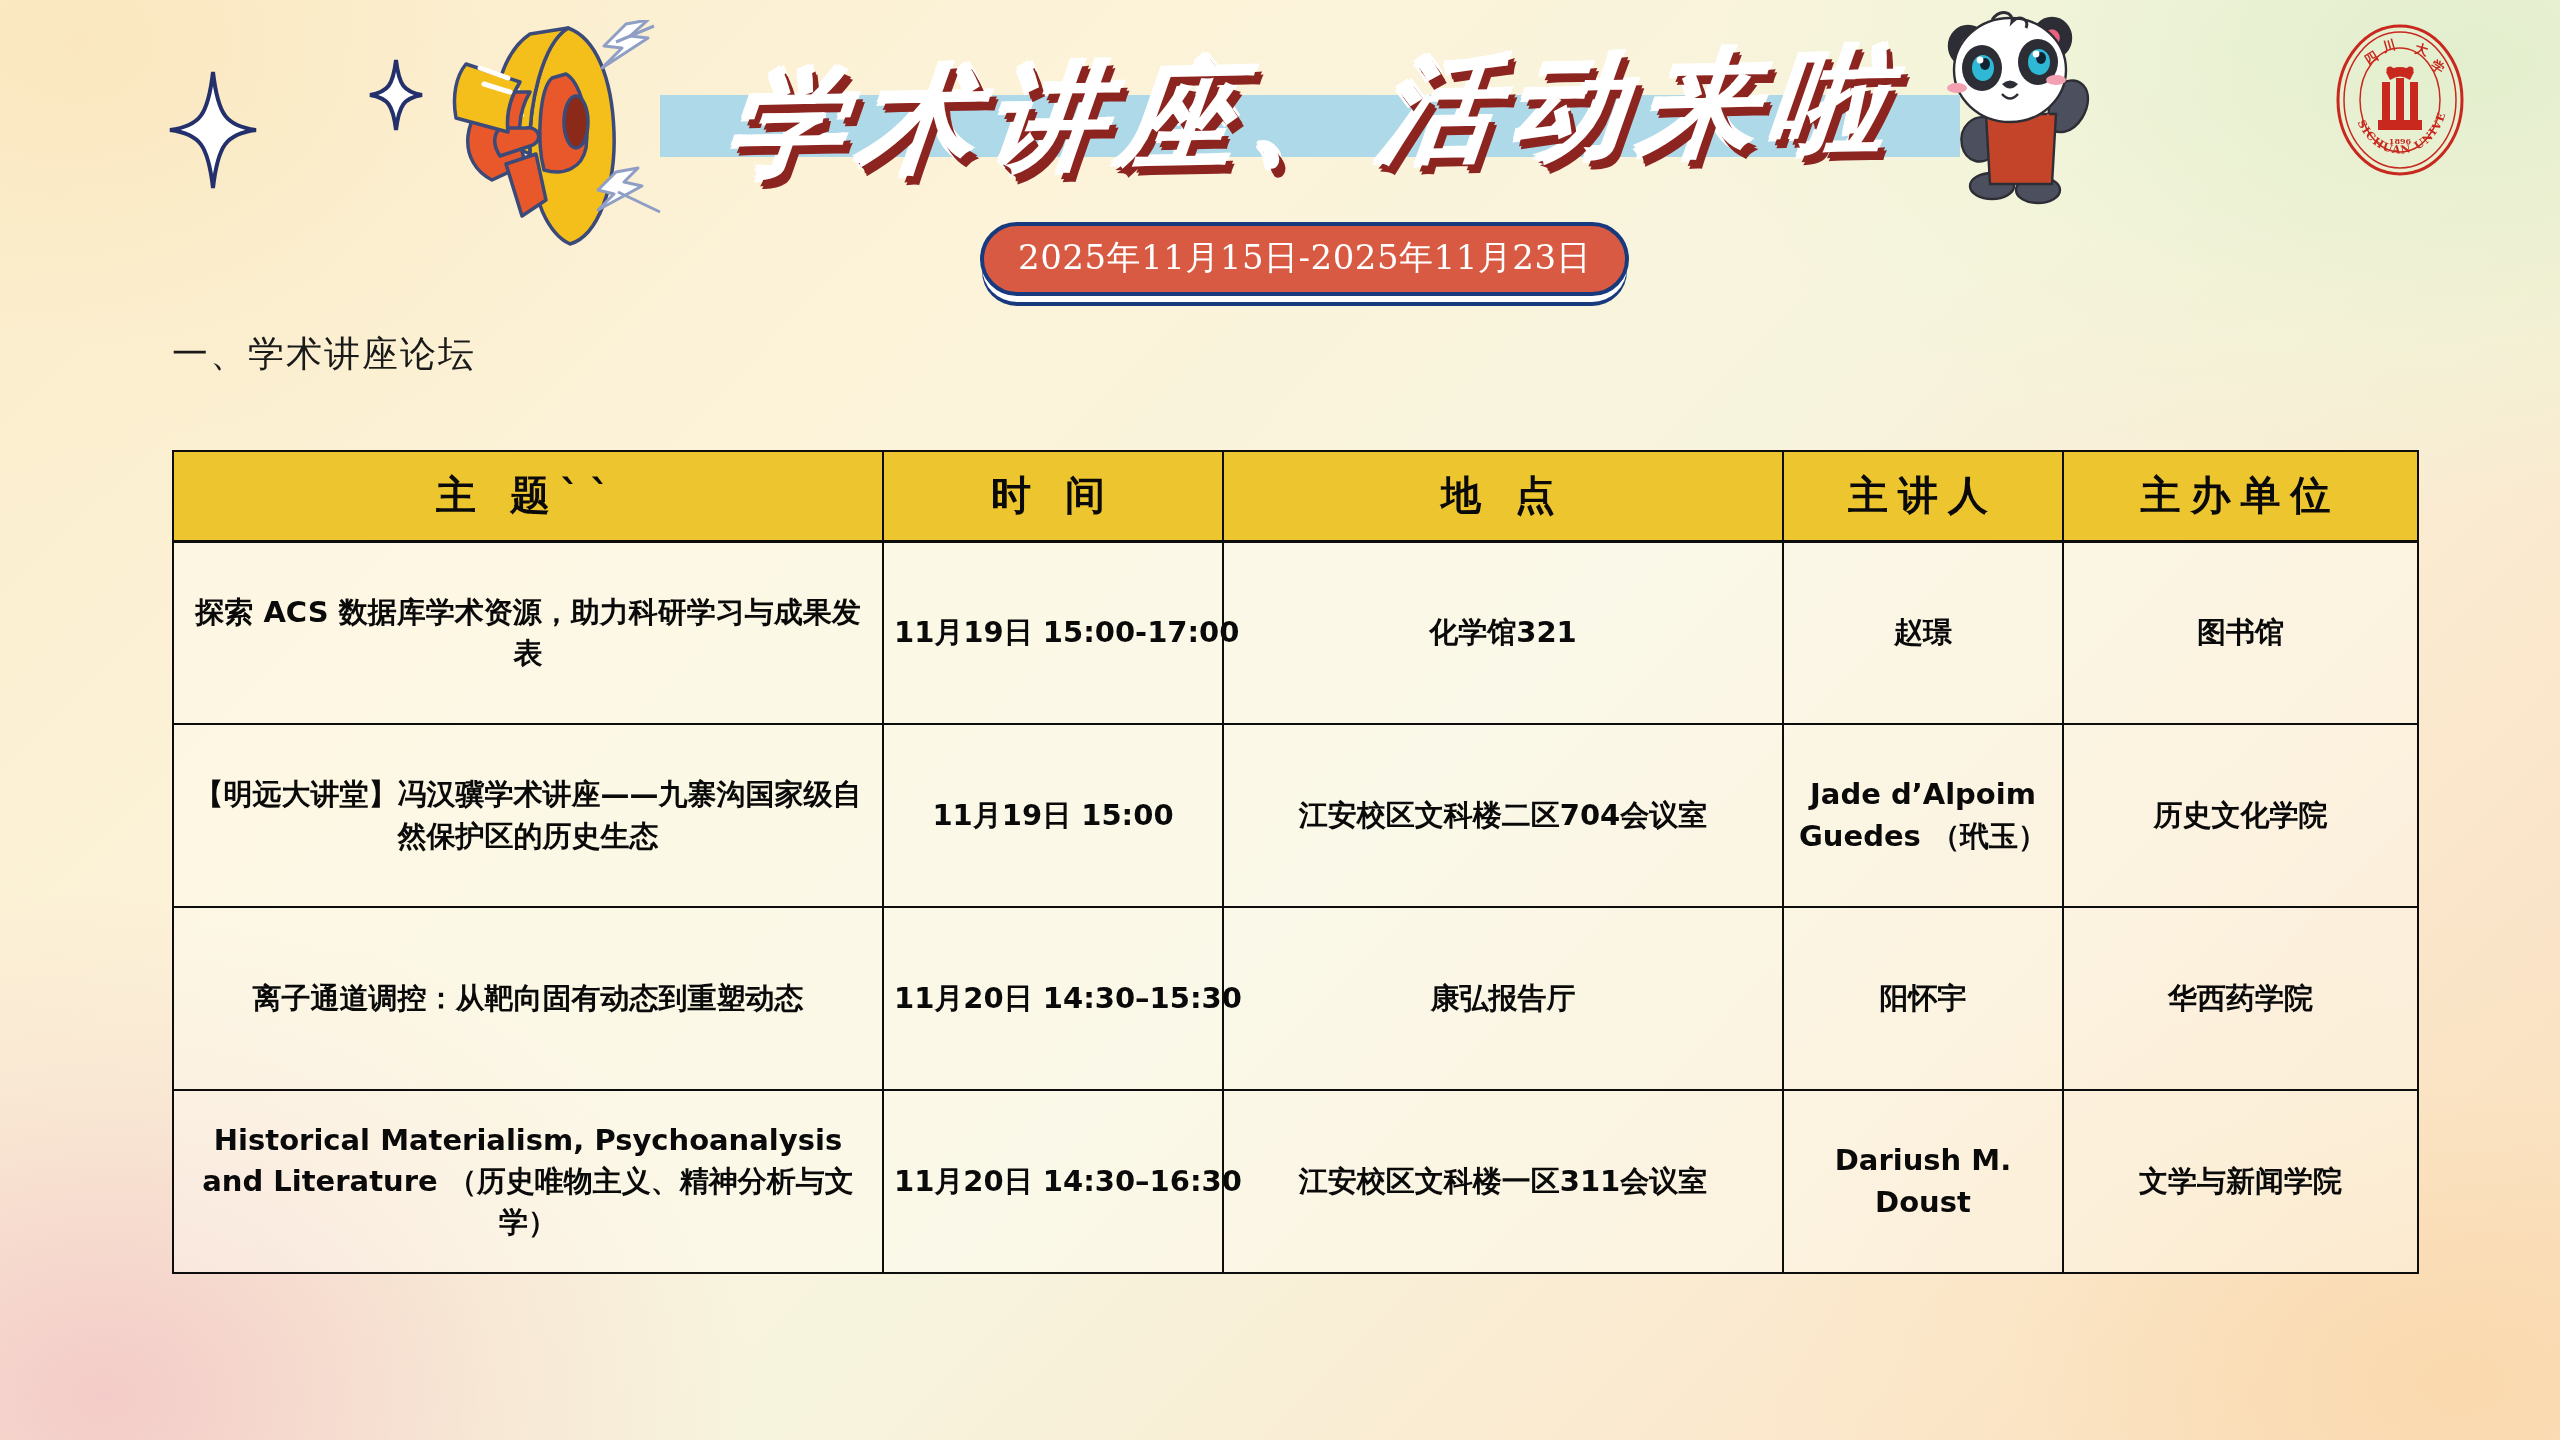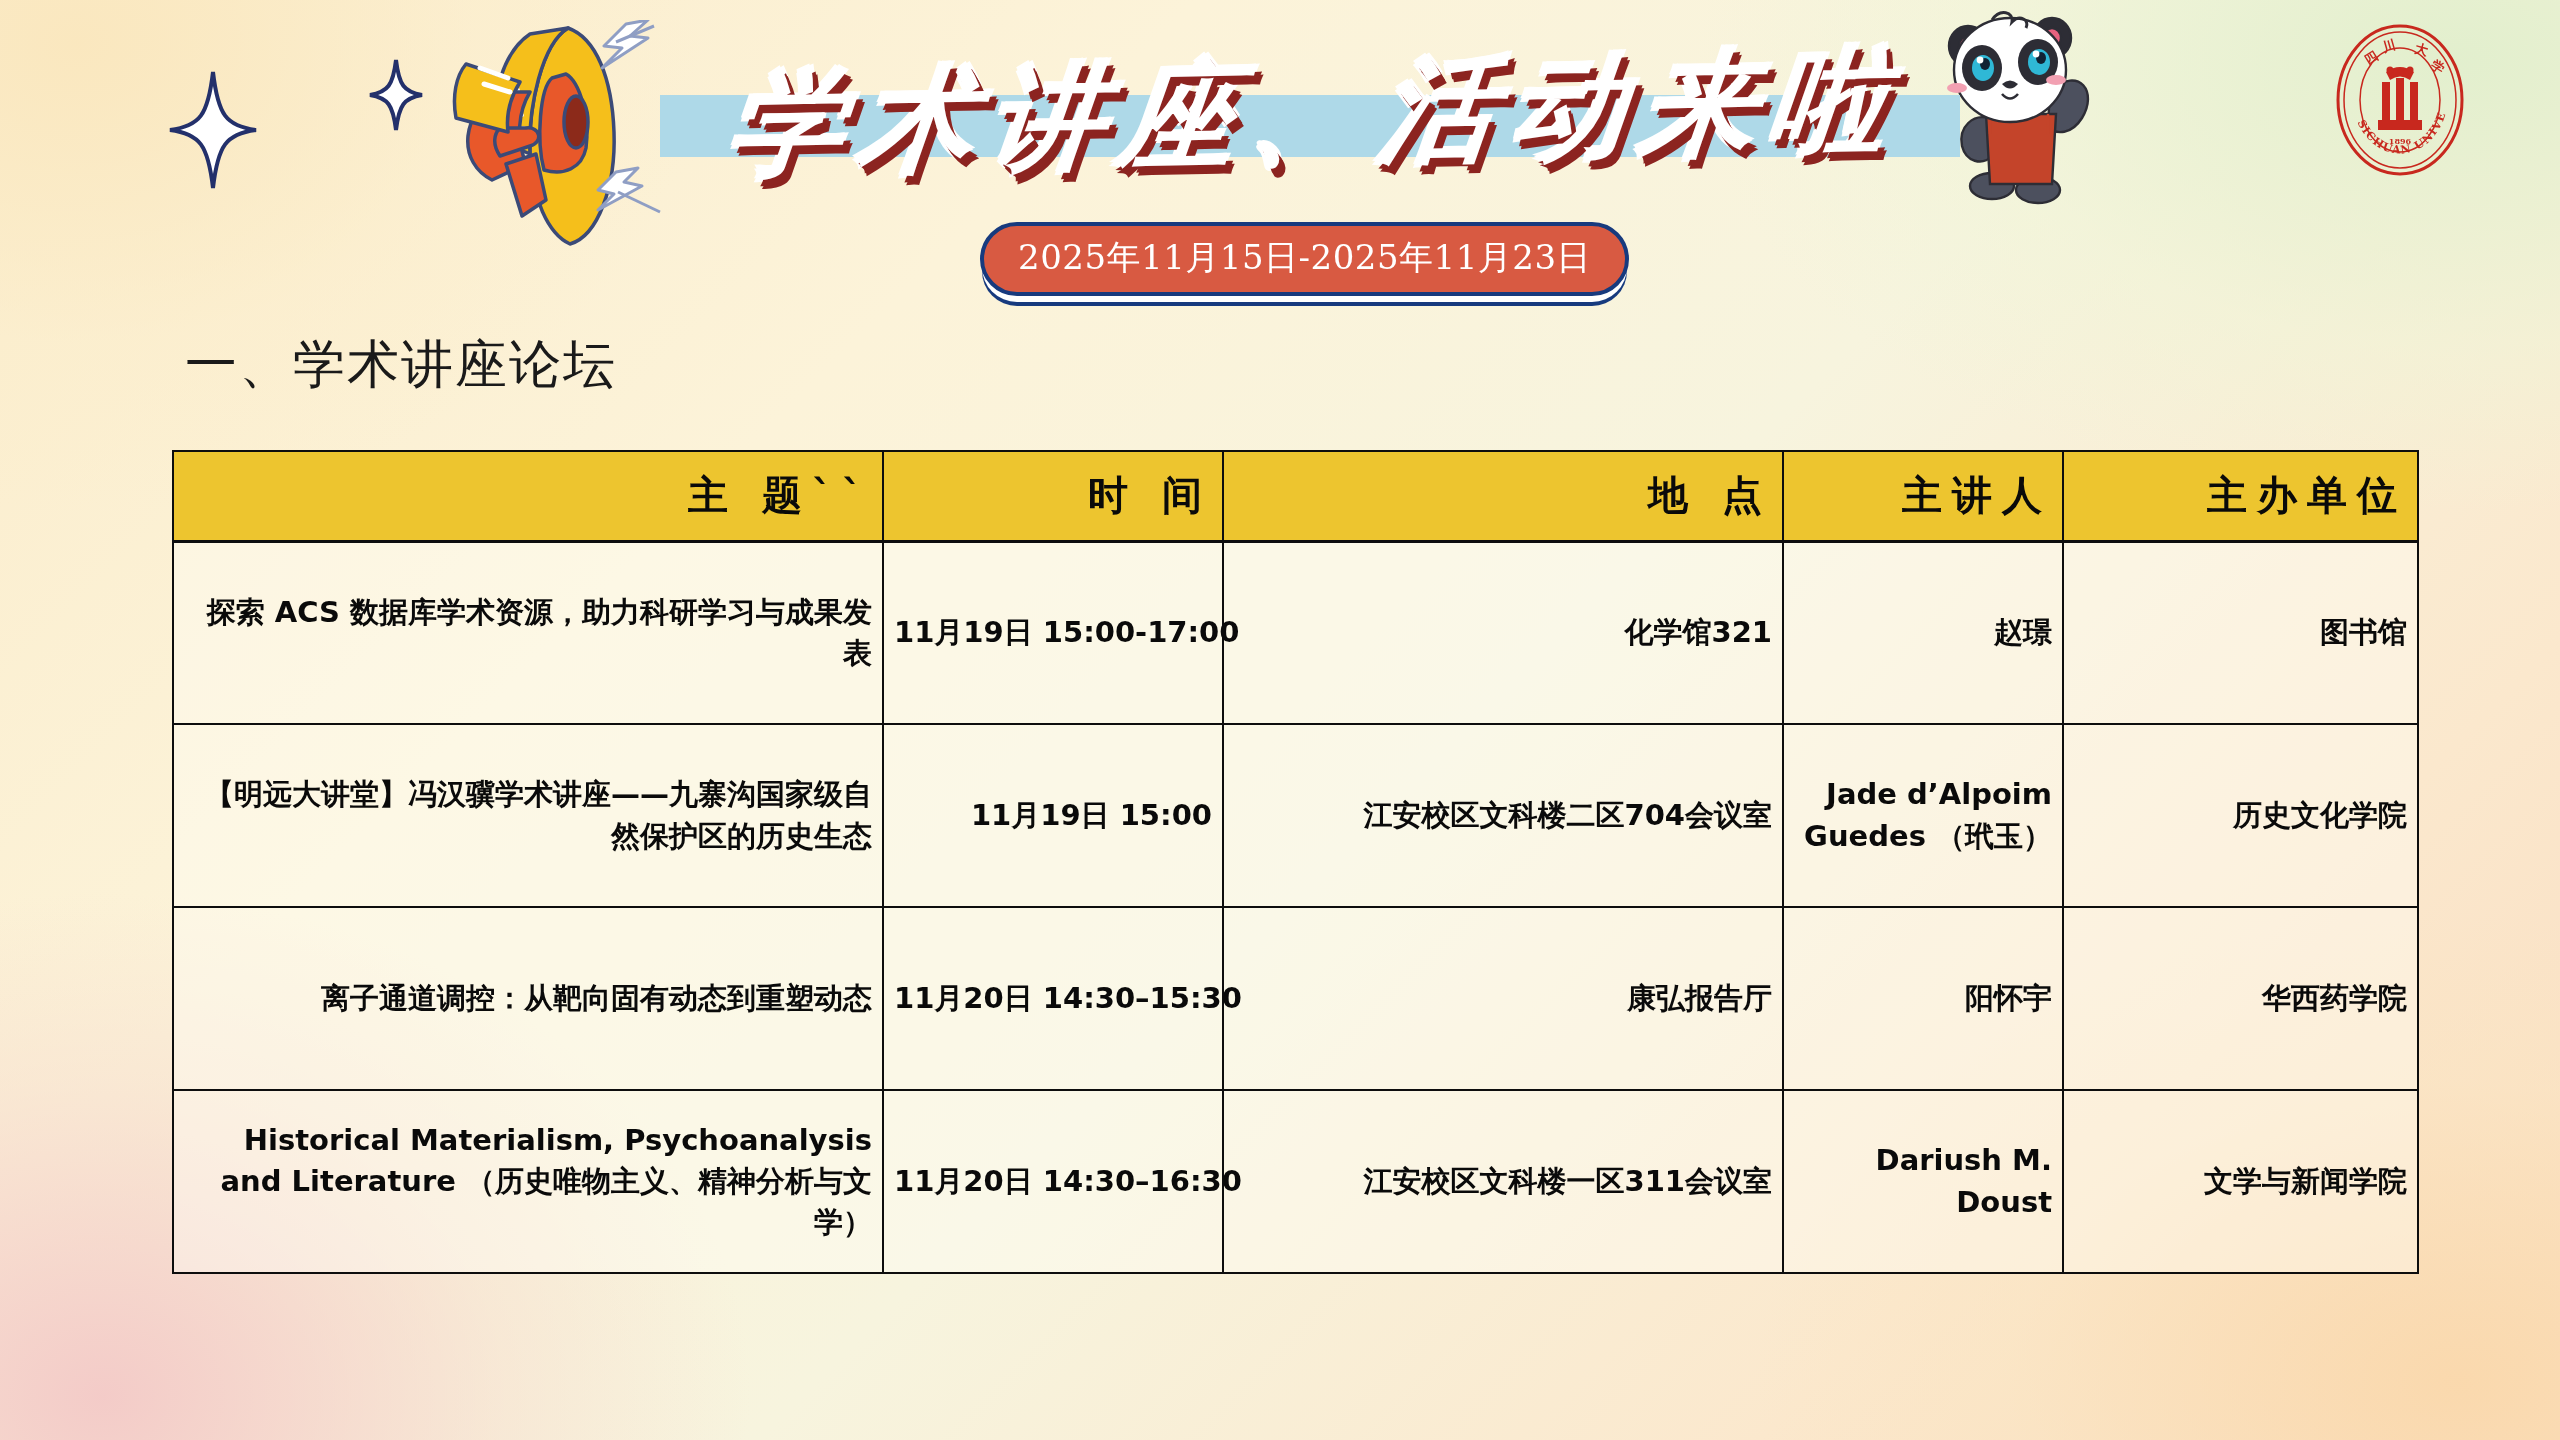--- a/index.html
+++ b/index.html
@@ -67,40 +67,40 @@
     font-size: 34px;
     color: #ffffff;
     letter-spacing: 0.5px;
     white-space: nowrap;
     text-align: right;
   }
 
   
   .section-heading {
     position: absolute;
-    left: 185px; top: 330px;
+    left: 172px; top: 330px;
     font-family: "DejaVu Sans", "Liberation Sans", sans-serif;
-    font-size: 52px;
+    font-size: 36px;
     color: #1a1a1a;
     letter-spacing: 2px;
     white-space: nowrap;
   }
 
   
   .table-wrap { position: absolute; left: 172px; top: 450px; width: 2245px; }
   table.schedule {
     width: 100%;
     border-collapse: collapse;
     table-layout: fixed;
   }
   table.schedule th, table.schedule td {
     border: 2px solid #0d0d0d;
     font-weight: bold;
     color: #0a0a0a;
-    text-align: right;
+    text-align: center;
     vertical-align: middle;
     padding: 8px 10px;
   }
   table.schedule thead th {
     background: #edc52f;
     font-family: "DejaVu Sans", "Liberation Sans", sans-serif;
     font-size: 40px;
     letter-spacing: 10px;
     height: 90px;
     border-bottom-width: 3px;

